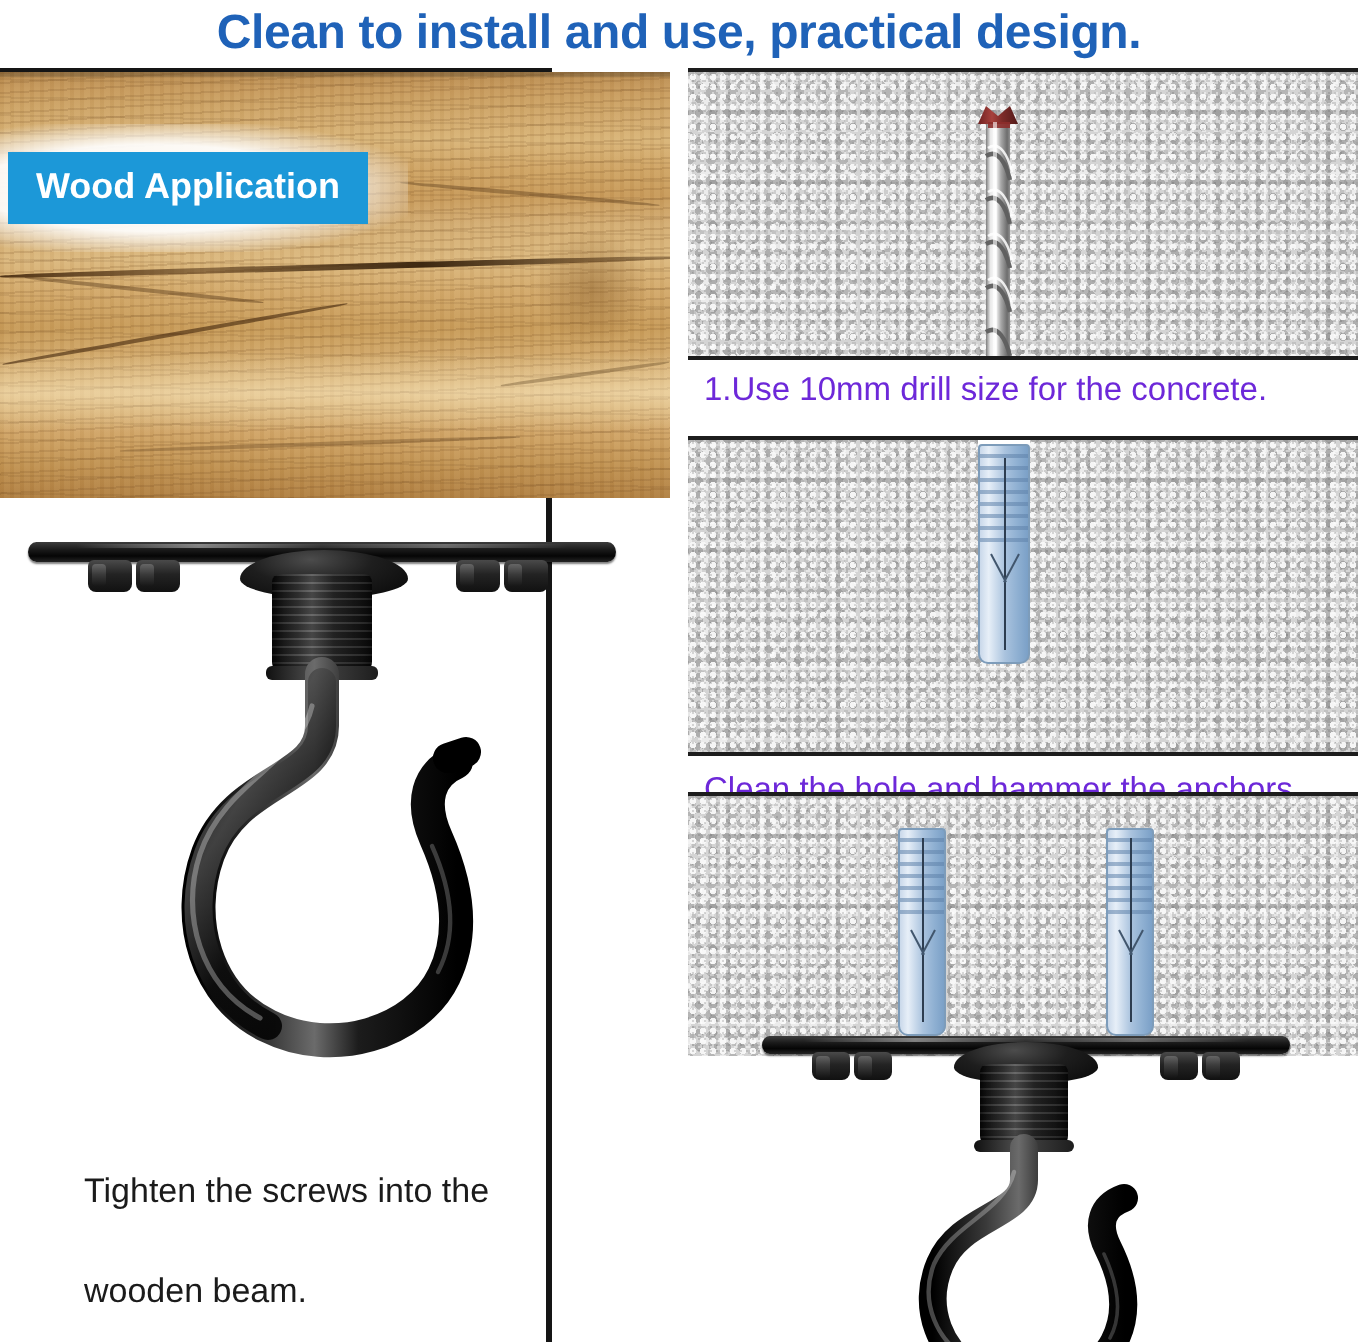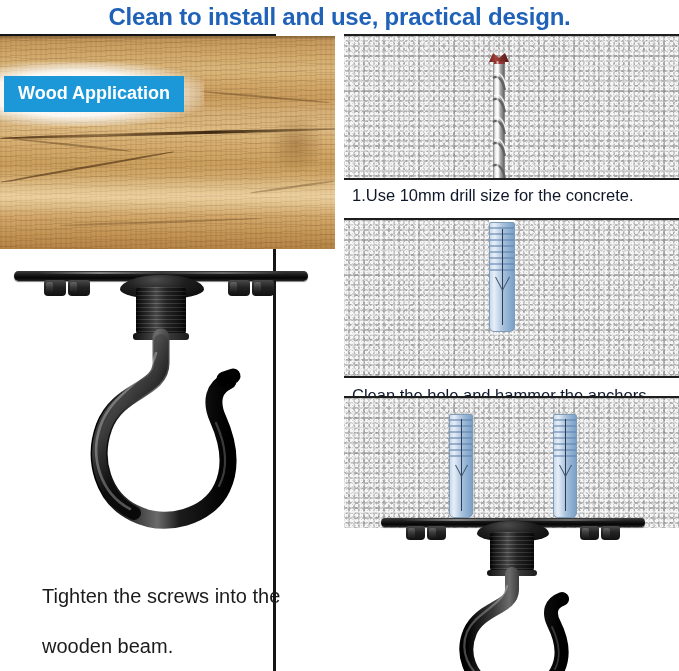--- a/index.html
+++ b/index.html
@@ -104,22 +104,22 @@
       radial-gradient(rgba(110,110,110,.35) 34%,transparent 35%);
     background-size:5px 5px,7px 7px,4px 4px,9px 9px,11px 11px;
     background-position:0 0,2px 3px,1px 2px,4px 1px,6px 5px;}
   .speckle2{position:absolute;inset:0;opacity:.55;
     background-image:
       radial-gradient(rgba(90,90,90,.4) 30%,transparent 31%),
       radial-gradient(rgba(255,255,255,.8) 28%,transparent 29%);
     background-size:3px 3px,6px 6px;background-position:1px 0,3px 2px;}
 
   
-  .cap{position:absolute;color:#0f172a;font-size:16.5px;line-height:23px;white-space:pre;}
-  .cap-left{position:absolute;left:42px;color:#1b1b1b;font-size:20px;line-height:28px;white-space:pre;}
+  .cap{position:absolute;color:#6d28d9;font-size:16.5px;line-height:23px;white-space:pre;}
+  .cap-left{position:absolute;left:42px;color:#1b1b1b;font-size:17px;line-height:28px;white-space:pre;}
 
   
   .anchor{position:absolute;}
   .anchor-hole{position:absolute;background:#ffffff;}
   .anchor-body{position:absolute;border-radius:2px 2px 5px 5px;
     background:linear-gradient(90deg,#c9d8ea 0%,#e7eff8 18%,#aac3de 52%,#8fb0d2 78%,#7ba0c7 100%);
     border:1px solid #7d9cba;box-sizing:border-box;}
   .anchor-ribs{position:absolute;left:0;top:0;right:0;
     background:repeating-linear-gradient(180deg,rgba(110,145,182,.0) 0 4px,rgba(95,130,170,.55) 4px 6px);}
   .anchor-slit{position:absolute;width:1px;background:#2d3d50;}

